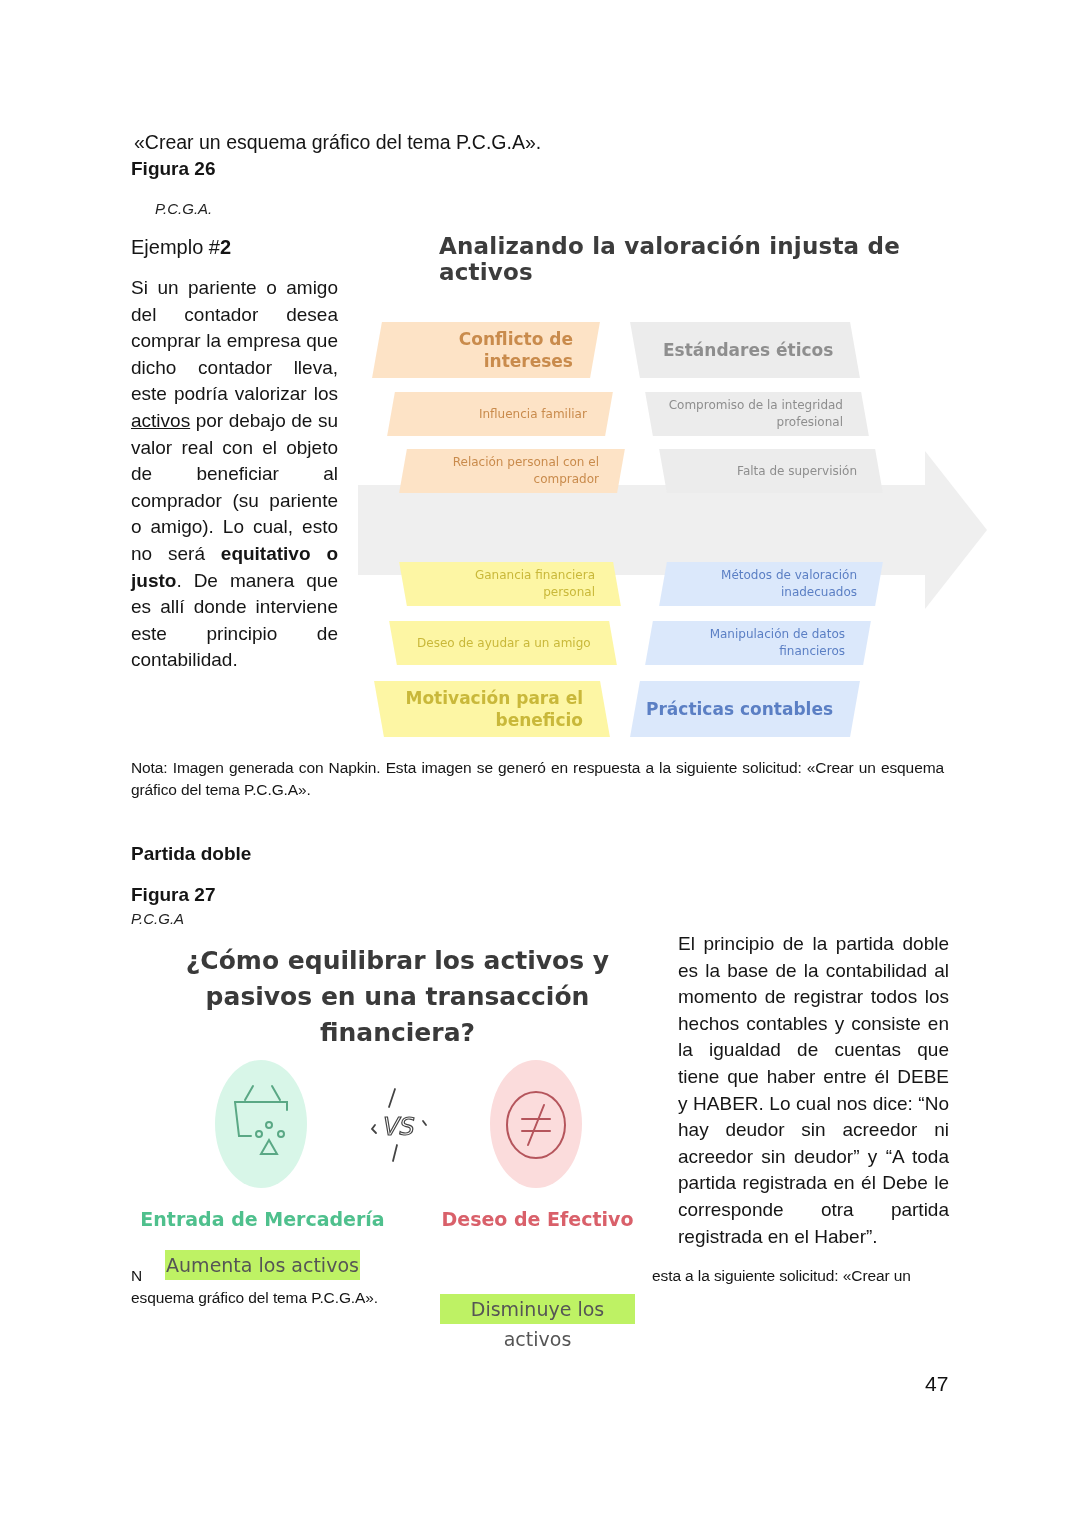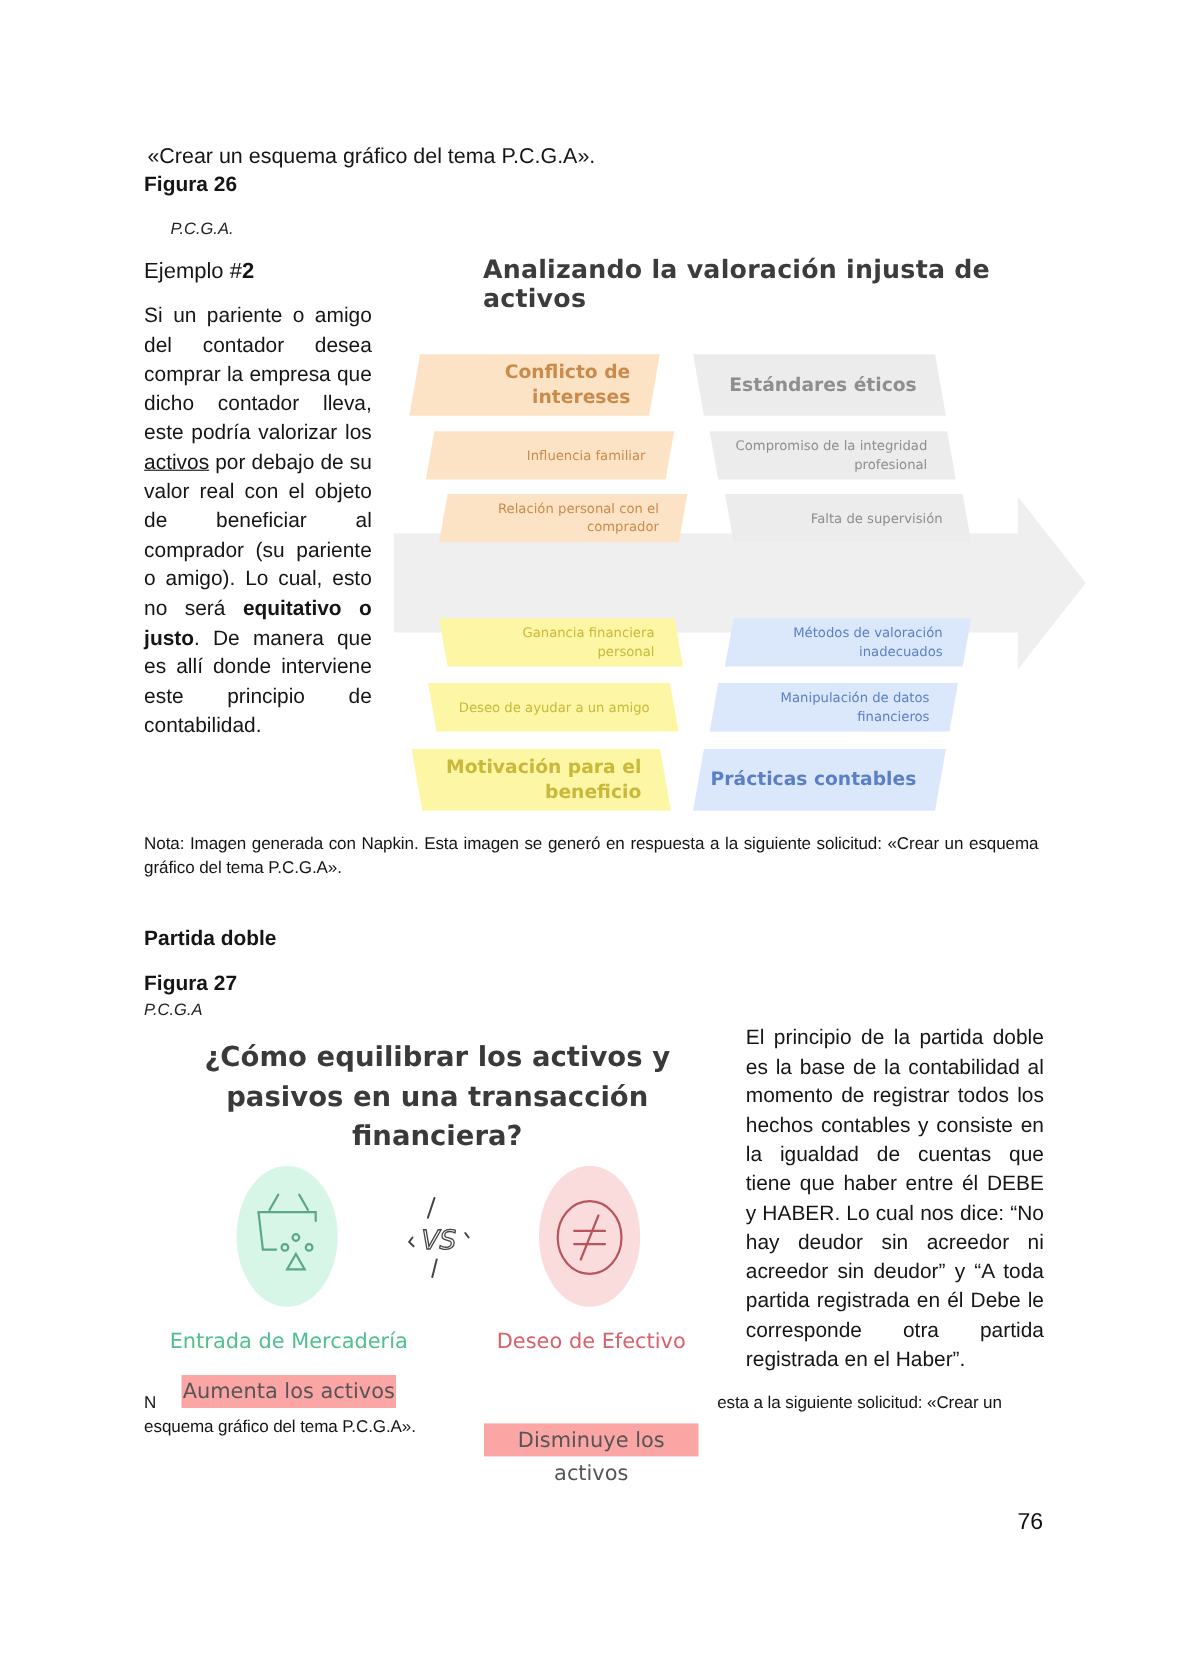--- a/index.html
+++ b/index.html
@@ -22,22 +22,22 @@
   .grey { background:#ececec; color:#8e8e8e; }
   .yellow { background:#fdf6a4; color:#c9b83a; }
   .blue { background:#dbe8fb; color:#5b7fc4; }
   .tile.head > span { font-weight:bold; font-size:17px; line-height:22px; }
   .tile.sub > span { font-size:12px; line-height:17px; }
   .center-label { font-family:"DejaVu Sans", sans-serif; font-weight:bold; font-size:22px; color:#d5505c; letter-spacing:0.2px; }
 
   
   .d2-title { font-family:"DejaVu Sans", sans-serif; font-weight:bold; font-size:25px; line-height:36px; color:#3a3a3a; text-align:center; }
   .blob { position:absolute; border-radius:50%; }
-  .d2-label { font-family:"DejaVu Sans", sans-serif; font-weight:normal; font-size:19px; text-align:center; }
-  .d2-sub { font-family:"DejaVu Sans", sans-serif; font-size:19px; color:#555; text-align:center; background:#fca5a5; }
+  .d2-label { font-family:"DejaVu Sans", sans-serif; font-weight:bold; font-size:19px; text-align:center; }
+  .d2-sub { font-family:"DejaVu Sans", sans-serif; font-size:19px; color:#555; text-align:center; background:#bef264; }
 </style>
 </head>
 <body>
 
 <div class="abs body-text" style="left:134px; top:129px; font-size:19.5px;">«Crear un esquema gráfico del tema P.C.G.A».</div>
 
 <div class="abs body-text b" style="left:131px; top:156px;">Figura 26</div>
 <div class="abs small-i" style="left:131px; top:200px;margin-left:24px;">P.C.G.A.</div>
 
 <div class="abs body-text" style="left:131px; top:234px; font-size:20px;">
@@ -148,13 +148,13 @@
 
 <div class="abs body-text justify" style="left:678px; top:931px; width:271px;">El principio de la partida doble es la base de la contabilidad al momento de registrar todos los hechos contables y consiste en la igualdad de cuentas que tiene que haber entre él DEBE y HABER. Lo cual nos dice: “No hay deudor sin acreedor ni acreedor sin deudor” y “A toda partida registrada en él Debe le corresponde otra partida registrada en el Haber”.</div>
 
 <div class="abs note" style="left:131px; top:1265px;">N</div>
 <div class="abs note" style="left:652px; top:1265px;">esta a la siguiente solicitud: «Crear un</div>
 <div class="abs note" style="left:131px; top:1287px;">esquema gráfico del tema P.C.G.A».</div>
 
 <div class="abs d2-sub" style="left:165px; top:1250px; width:195px; height:30px; line-height:30px;">Aumenta los activos</div>
 <div class="abs d2-sub" style="left:440px; top:1250px; width:195px; height:30px; line-height:30px;margin-top:44px;">Disminuye los activos</div>
 
-<div class="abs" style="left:925px; top:1372px; font-size:21px; color:#111;">76</div>
+<div class="abs" style="left:925px; top:1372px; font-size:21px; color:#111;">47</div>
 
 </body></html>

